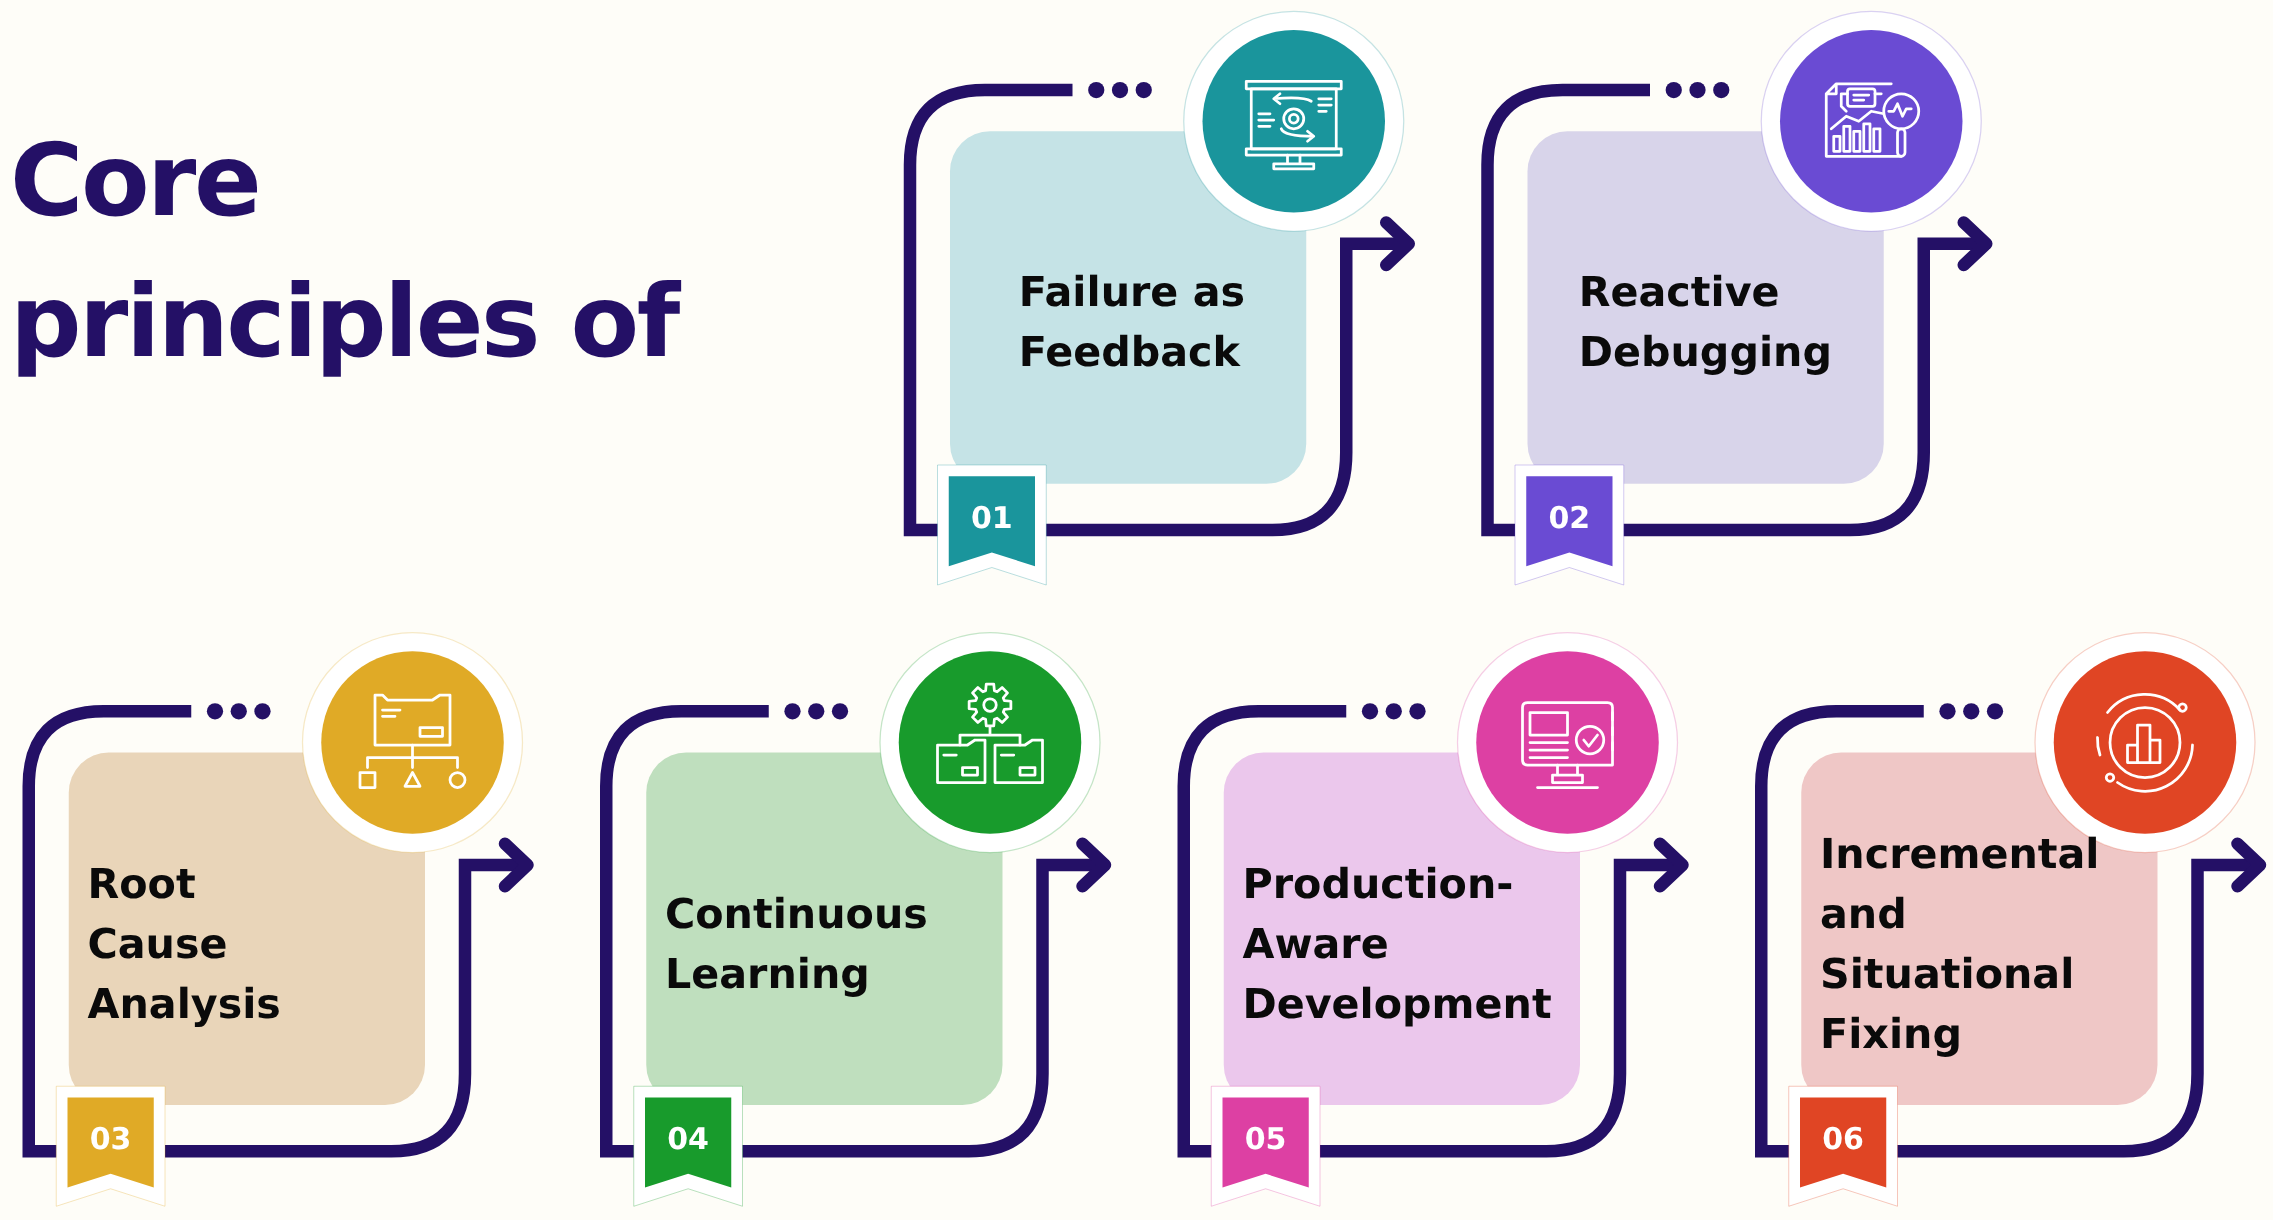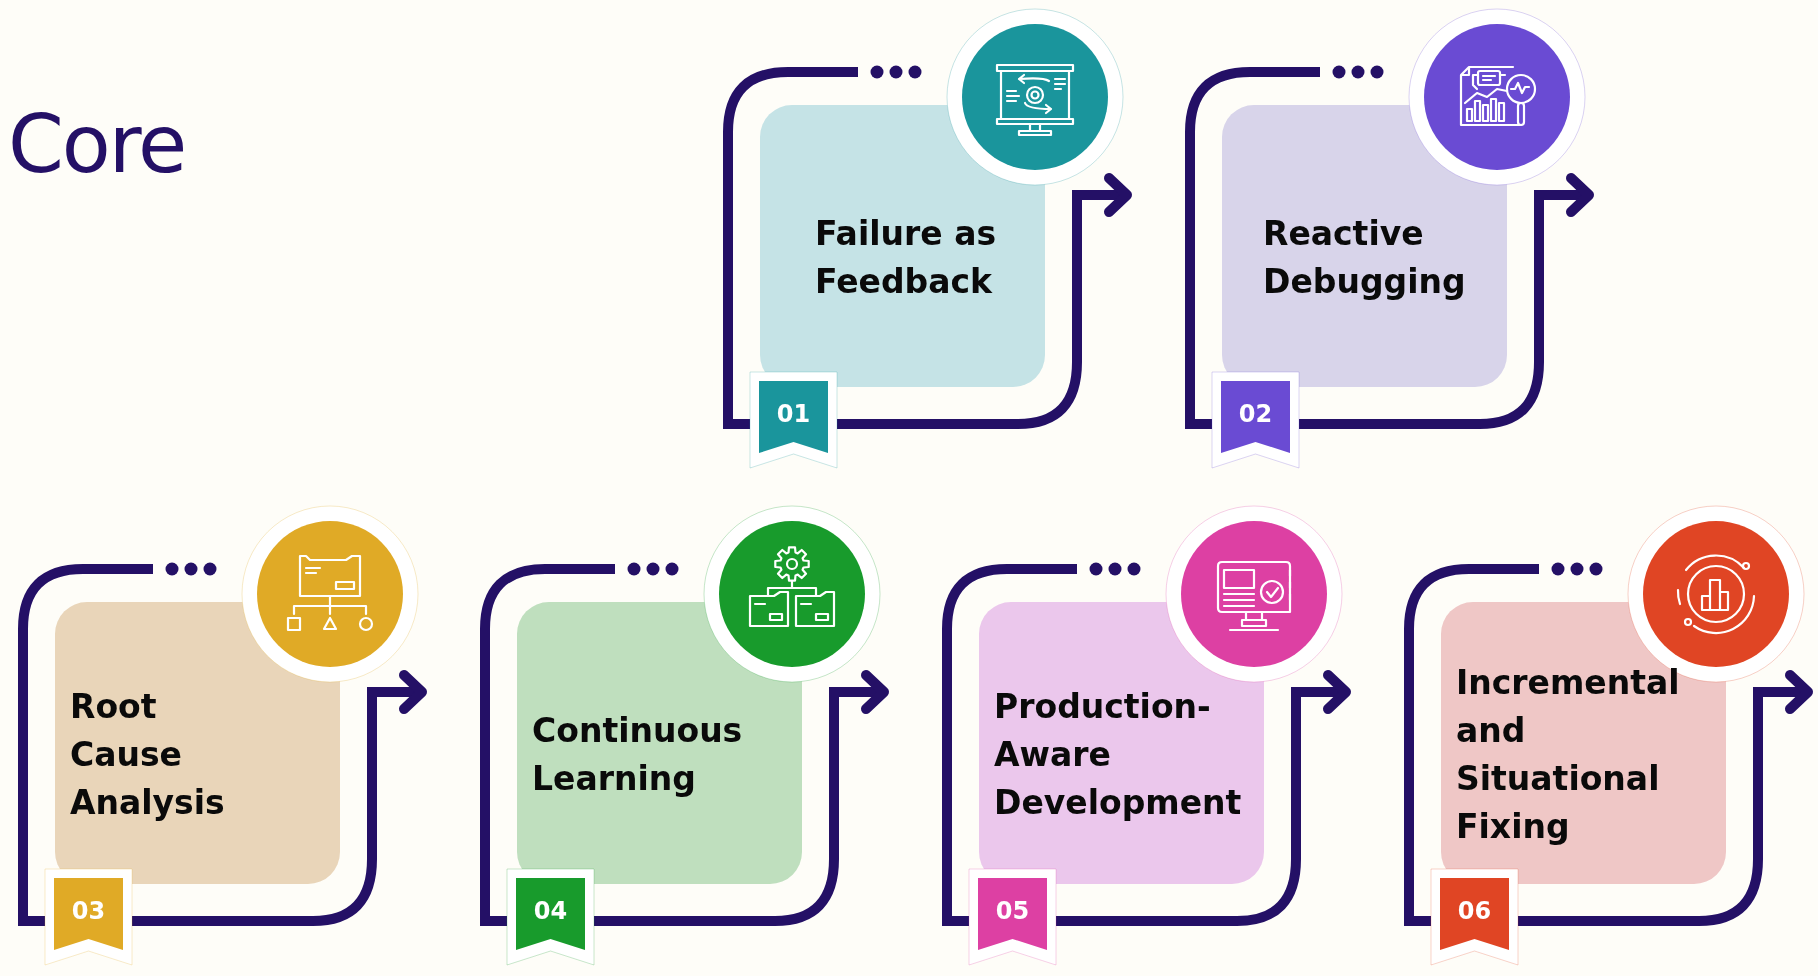--- a/index.html
+++ b/index.html
@@ -1,30 +1,31 @@
 <!DOCTYPE html>
 <html><head>
 <meta charset="utf-8">
 <style>
   html, body { margin: 0; padding: 0; }
   body { width: 1818px; height: 976px; background: #fefdf8; position: relative; overflow: hidden;
          font-family: "DejaVu Sans", "Liberation Sans", sans-serif; }
   #title { position: absolute; left: 8px; top: 88px; margin: 0; color: #241066;
-           font-family: "DejaVu Sans", sans-serif; font-weight: normal; font-size: 80px; line-height: 113px;
+           font-family: "DejaVu Sans", sans-serif; font-weight: bold; font-size: 80px; line-height: 113px;
            letter-spacing: -2px; }
   #title span { display: block; }
   svg#stage { position: absolute; left: 0; top: 0; }
   .card-text { font-family: "DejaVu Sans", sans-serif; font-weight: bold; font-size: 33px; fill: #0a0a0a; }
   .badge-text { font-family: "DejaVu Sans", sans-serif; font-weight: bold; font-size: 24px; fill: #ffffff; }
 </style>
 </head>
 <body>
 
 <h1 id="title">
   <span>Core</span>
+  <span>principles of</span>
 </h1>
 
 <svg id="stage" width="1818" height="976" viewBox="0 0 1818 976" xmlns="http://www.w3.org/2000/svg">
     <g>
       <rect x="760" y="105" width="285" height="282" rx="32" fill="#c5e3e6"></rect>
       <path d="M858 72 H788 Q728 72 728 132 V424 H1018 Q1077 424 1077 362 V195 H1125" fill="none" stroke="#241066" stroke-width="10"></path>
       <path d="M1109 178 L1127 195 L1109 212" fill="none" stroke="#241066" stroke-width="10" stroke-linecap="round" stroke-linejoin="round"></path>
       <g>
         <circle cx="877" cy="72" r="6.5" fill="#241066"></circle>
         <circle cx="896" cy="72" r="6.5" fill="#241066"></circle>

